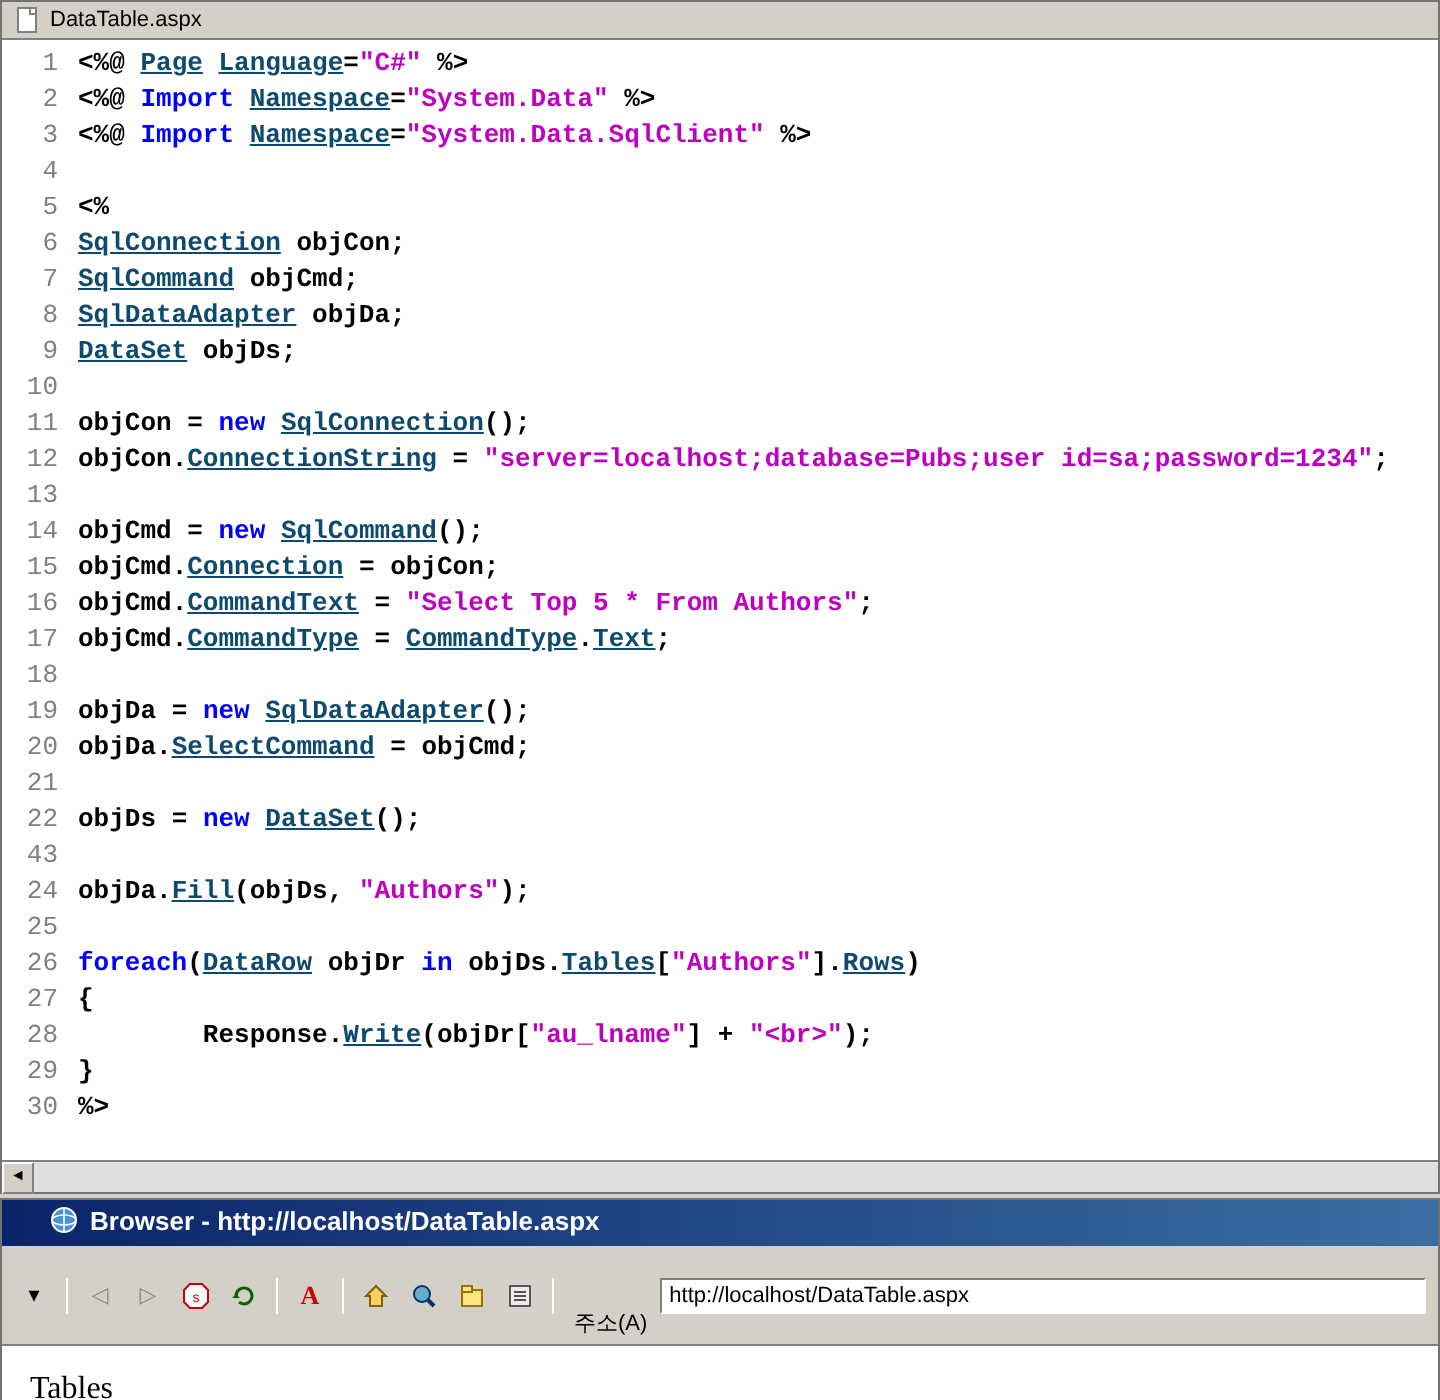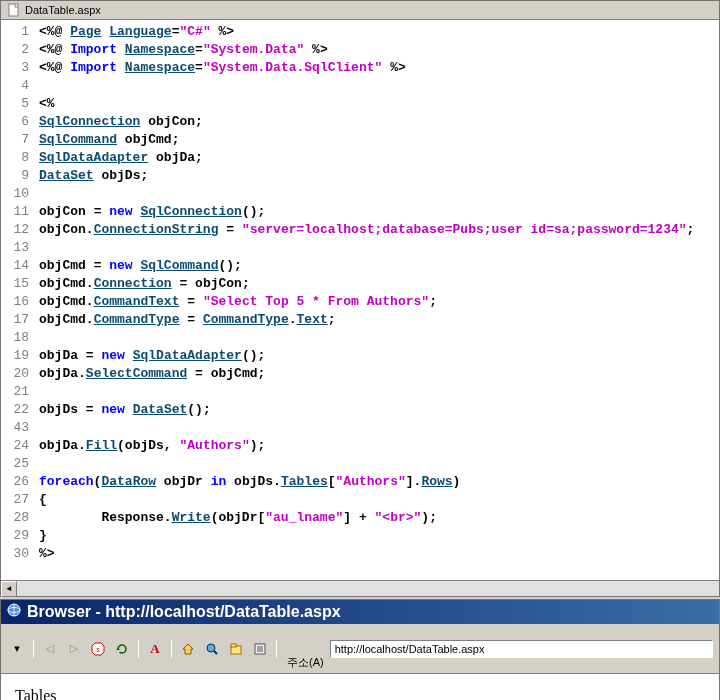--- a/index.html
+++ b/index.html
@@ -17,21 +17,21 @@
   .code-line { height: 18px; font-weight: bold; }
   
   .tk-black { color: #000; }
   .tk-blue { color: #0000ff; }
   .tk-red { color: #0c4a6e; text-decoration: underline; }
   .tk-magenta { color: #c000c0; }
   
   .scrollbar-h { height: 16px; background: #e0e0e0; border-top: 1px solid #808080; display: flex; align-items: center; }
   .scrollbar-btn { width: 16px; height: 16px; background: #d4d0c8; border: 1px solid; border-color: #fff #808080 #808080 #fff; display:flex; align-items:center; justify-content:center; font-size:8px; }
   
-  .browser-titlebar { background: linear-gradient(to right, #0a246a, #3a6ea5); color: #fff; padding: 3px 6px; display: flex; align-items: flex-start; gap: 6px; font-family: Tahoma, sans-serif; font-size: 16px; font-weight: bold; }
+  .browser-titlebar { background: linear-gradient(to right, #0a246a, #3a6ea5); color: #fff; padding: 3px 24px; display: flex; align-items: flex-start; gap: 6px; font-family: Tahoma, sans-serif; font-size: 13px; font-weight: bold; }
   .browser-toolbar { background: #d4d0c8; border-bottom: 1px solid #808080; padding: 3px 6px; display: flex; align-items: center; gap: 4px; font-family: Tahoma, sans-serif; font-size: 11px; }
   .tool-btn { width: 20px; height: 20px; display: inline-flex; align-items: center; justify-content: center; border: 1px solid transparent; cursor: pointer; }
   .tool-sep { width: 1px; height: 18px; background: #808080; margin: 0 2px; border-right:1px solid #fff; }
   .addr-label { color: #000; margin-left: 4px; margin-right: 2px; margin-top: 28px; }
   .addr-input { flex: 1; background: #fff; border: 1px solid; border-color: #808080 #fff #fff #808080; padding: 1px 4px; font-family: Tahoma, sans-serif; font-size: 11px; height: 18px; }
   
   .browser-content { background: #fff; padding: 12px 14px; font-family: "Times New Roman", serif; font-size: 16px; line-height: 1.3; height: 108px; }
   
   .wrapper { width: 720px; }
 </style>

